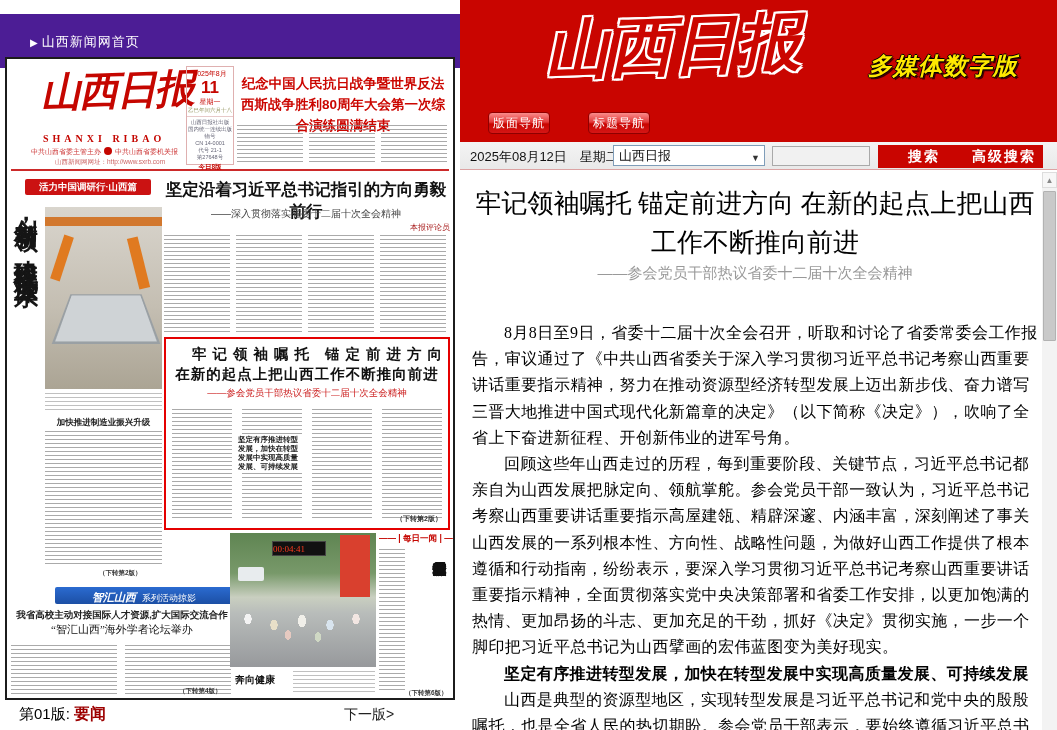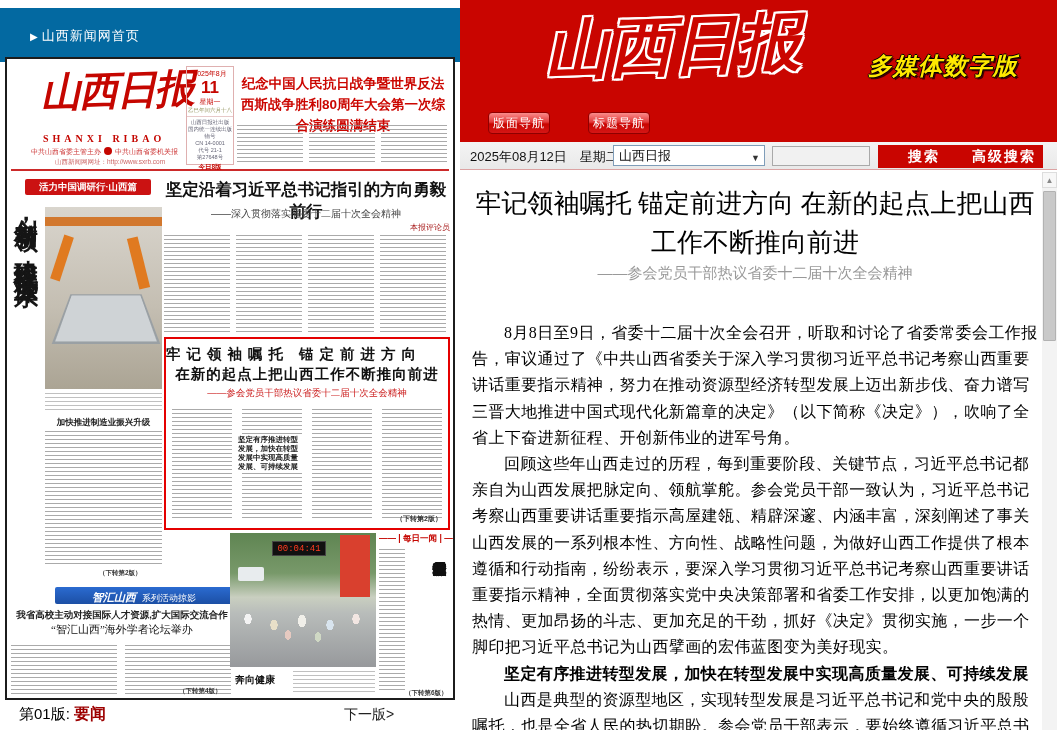--- a/index.html
+++ b/index.html
@@ -1,21 +1,21 @@
 <!DOCTYPE html>
 <html><head>
 <meta charset="utf-8">
 <style>
 *{margin:0;padding:0;box-sizing:border-box}
 html,body{width:1057px;height:730px}
 body{position:relative;background:#fff;font-family:"Liberation Sans",sans-serif;overflow:hidden}
 .abs{position:absolute}
 
 
-#hdr-left{left:0;top:8px;width:460px;height:54px;background:#0369a1}
+#hdr-left{left:0;top:14px;width:460px;height:54px;background:#4c1d95}
 #home-link{left:30px;top:19px;color:#fff;font-size:13px;cursor:pointer;letter-spacing:1px}
 #home-link .tri{font-size:10px;margin-right:3px}
 
 
 #paper{left:5px;top:57px;width:450px;height:643px;background:#fff;border:2px solid #1c1c1c;overflow:hidden}
 #paper .abs{position:absolute}
 .ft{background-image:repeating-linear-gradient(to bottom,#8e8e8e 0,#8e8e8e 1px,transparent 1px,transparent 4px);opacity:.75}
 .ftl{background-image:repeating-linear-gradient(to bottom,#a5a5a5 0,#a5a5a5 1px,transparent 1px,transparent 4px);opacity:.7}
 
 #p-logo{left:34px;top:4px;width:150px;height:66px;color:#c50600;font-family:"Liberation Serif",serif;font-weight:bold;font-style:italic;font-size:40px;letter-spacing:-2px;transform:rotate(-2deg);white-space:nowrap}
@@ -36,21 +36,21 @@
 #p-head1{left:230px;top:14px;width:212px;height:46px;color:#cb0600;font-weight:bold;font-size:13.5px;line-height:21px;text-align:center;font-family:"Liberation Sans",sans-serif}
 .col3{top:66px;width:66px;height:38px}
 
 #p-a2-title{left:155px;top:120px;width:288px;text-align:center;font-size:16.5px;font-weight:bold;color:#111;font-family:"Liberation Serif",serif}
 #p-a2-sub{left:155px;top:148px;width:288px;text-align:center;font-size:10px;color:#444}
 #p-a2-by{left:155px;top:163px;width:288px;text-align:right;font-size:8px;color:#a22}
 .col4{top:176px;width:66px;height:98px}
 
 
 #p-box{left:157px;top:278px;width:286px;height:193px;border:2px solid #e40000;background:#fff}
-#p-box .t1{position:absolute;left:0;top:6px;width:100%;text-align:left;font-size:14.5px;font-weight:bold;letter-spacing:6px;color:#111;font-family:"Liberation Sans",sans-serif}
+#p-box .t1{position:absolute;left:0;top:6px;width:100%;text-align:right;font-size:14.5px;font-weight:bold;letter-spacing:6px;color:#111;font-family:"Liberation Sans",sans-serif}
 #p-box .t2{position:absolute;left:0;top:26px;width:100%;text-align:center;font-size:14.5px;font-weight:bold;letter-spacing:1px;color:#111}
 #p-box .sub{position:absolute;left:0;top:48px;width:100%;text-align:center;font-size:9.5px;color:#c22}
 #p-box .bcol{position:absolute;top:70px;width:60px;height:112px}
 #p-box .bsubhead{position:absolute;left:72px;top:96px;width:64px;font-size:7.5px;font-weight:bold;color:#222;line-height:9px;background:#fff}
 #p-box .jump{position:absolute;right:6px;bottom:4px;font-size:7px;color:#333;font-weight:bold}
 
 
 #p-banner1{left:18px;top:120px;width:126px;height:16px;background:#cb1212;color:#fff;font-size:9.5px;font-weight:bold;text-align:center;line-height:16px;border-radius:2px}
 #p-vtitle{left:2px;top:142px;width:33px;height:390px;writing-mode:vertical-rl;font-size:24px;font-weight:bold;color:#151515;font-family:"Liberation Serif",serif;letter-spacing:3px;line-height:33px}
 #p-photo1{left:38px;top:148px;width:117px;height:182px;background:linear-gradient(#d9d5cd 0%,#c4beb2 55%,#aba494 100%);overflow:hidden}
@@ -68,21 +68,21 @@
 #p-banner2 .b1{font-size:11px;font-weight:bold;font-style:italic;margin-right:6px}
 #p-banner2 .b2{font-size:9px}
 #p-kicker{left:4px;top:550px;width:222px;text-align:center;font-size:9.5px;font-weight:bold;color:#222}
 #p-zhtitle{left:4px;top:563px;width:222px;text-align:center;font-size:11px;font-weight:normal;color:#111;font-family:"Liberation Serif",serif}
 #p-ztxt1{left:4px;top:586px;width:106px;height:50px}
 #p-ztxt2{left:118px;top:586px;width:106px;height:50px}
 #p-jump2{left:172px;top:628px;font-size:6.5px;color:#333;font-weight:bold}
 
 
 #p-photo2{left:223px;top:474px;width:146px;height:134px;background:linear-gradient(#5f8552 0%,#78996a 30%,#c9cfc0 48%,#b8bcba 60%,#97999c 100%);overflow:hidden}
-#p-photo2 .clock{position:absolute;left:42px;top:8px;width:54px;height:15px;background:#111;color:#ff3b1f;font-family:Liberation Mono, monospace;font-size:9px;text-align:center;line-height:15px;border:1px solid #444}
+#p-photo2 .clock{position:absolute;left:42px;top:8px;width:54px;height:15px;background:#111;color:#ff3b1f;font-family:Liberation Serif, serif;font-size:9px;text-align:left;line-height:15px;border:1px solid #444}
 #p-photo2 .sign{position:absolute;right:6px;top:2px;width:30px;height:62px;background:#d9402e}
 #p-photo2 .van{position:absolute;left:8px;top:34px;width:26px;height:14px;background:#e8ecee;border-radius:2px}
 #p-photo2 .runners{position:absolute;left:0;top:62px;width:146px;height:72px;background:
  radial-gradient(6px 9px at 18px 24px,#f3f3f3 60%,transparent 61%),
  radial-gradient(6px 9px at 44px 30px,#e8dfc8 60%,transparent 61%),
  radial-gradient(7px 10px at 72px 26px,#f0efe9 60%,transparent 61%),
  radial-gradient(6px 9px at 100px 30px,#d8e4ee 60%,transparent 61%),
  radial-gradient(6px 9px at 126px 24px,#f2e6e2 60%,transparent 61%),
  radial-gradient(5px 8px at 58px 40px,#e6c9c0 60%,transparent 61%),
  radial-gradient(5px 8px at 88px 42px,#cfd8c4 60%,transparent 61%)}

